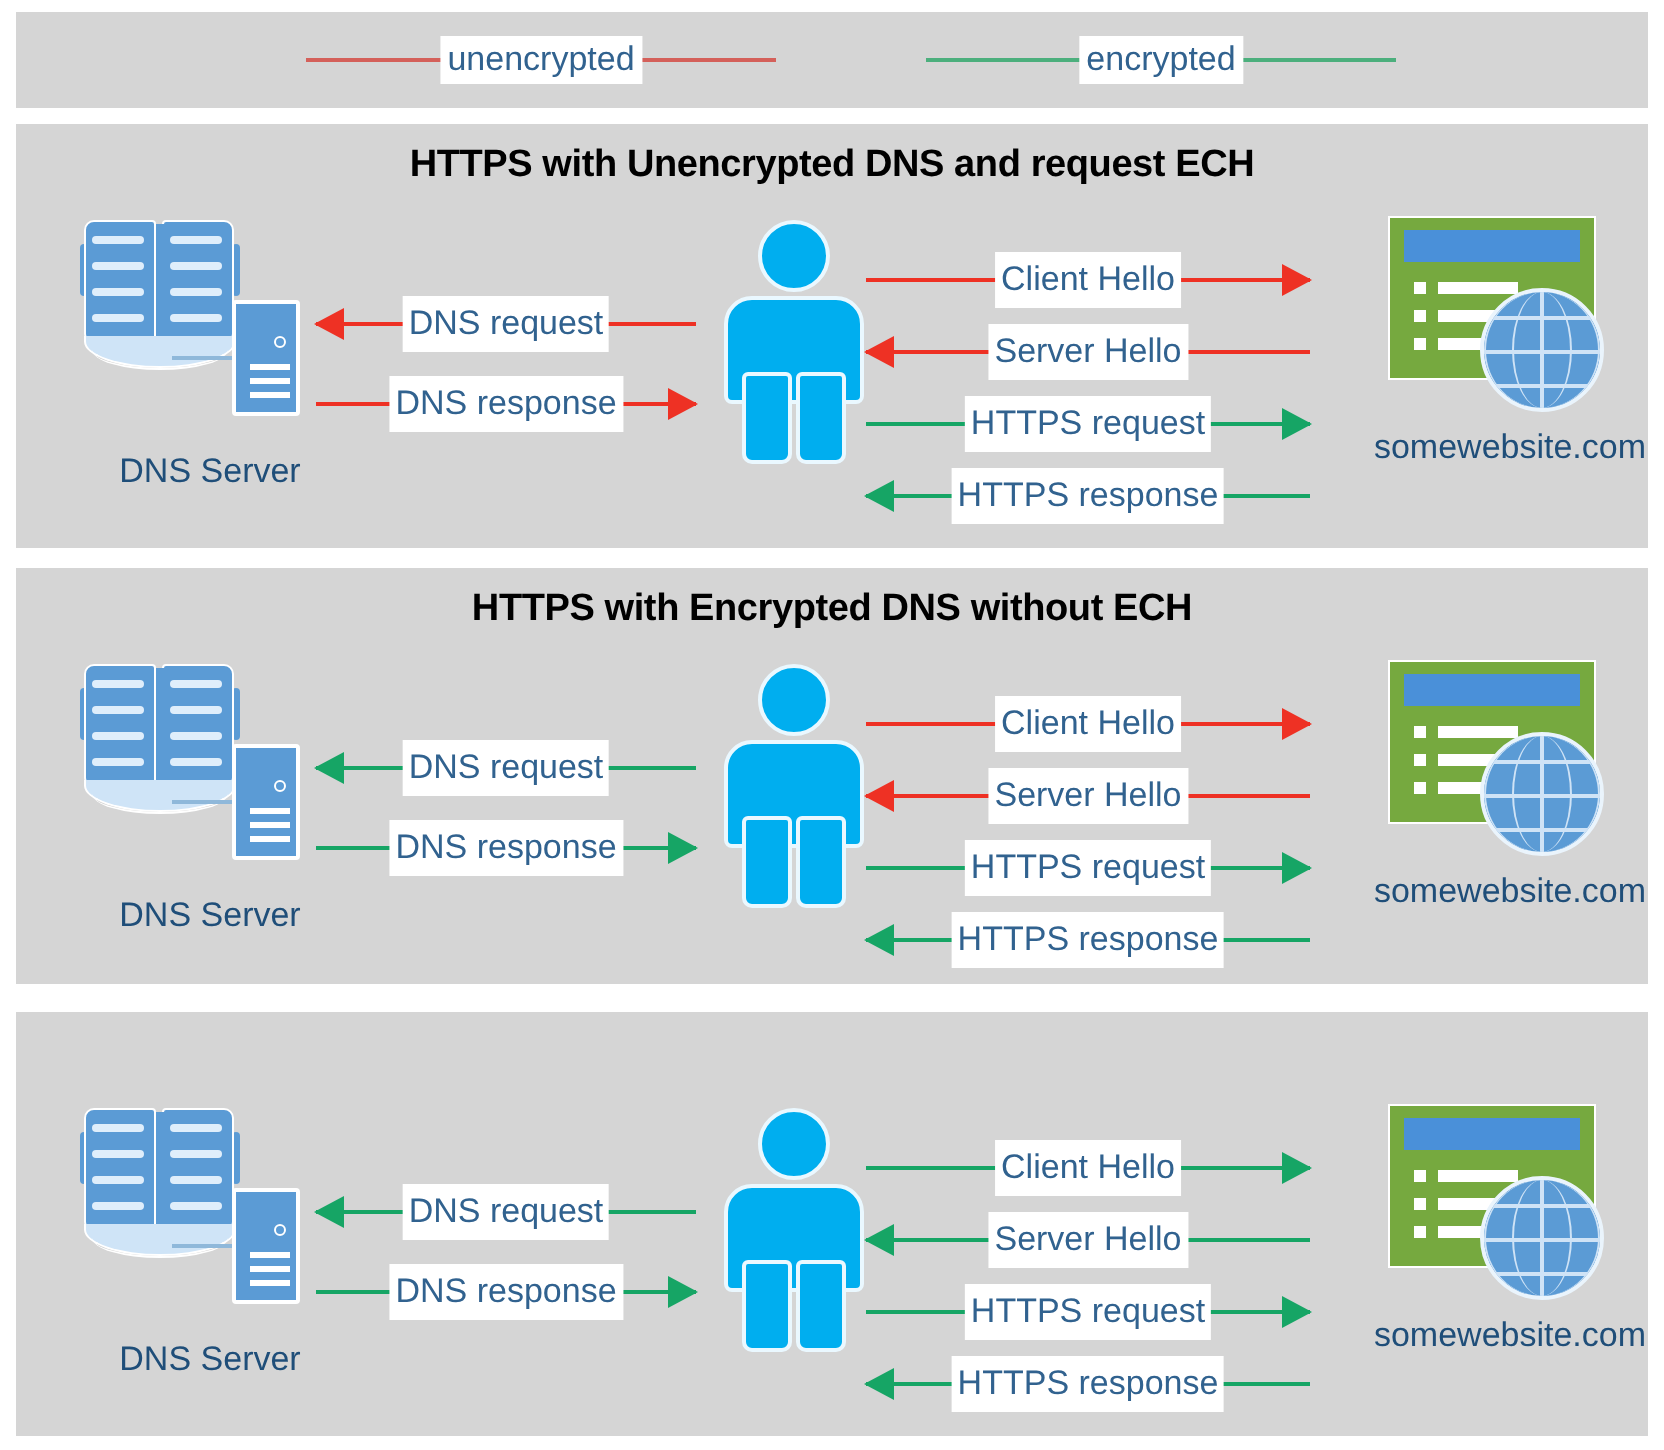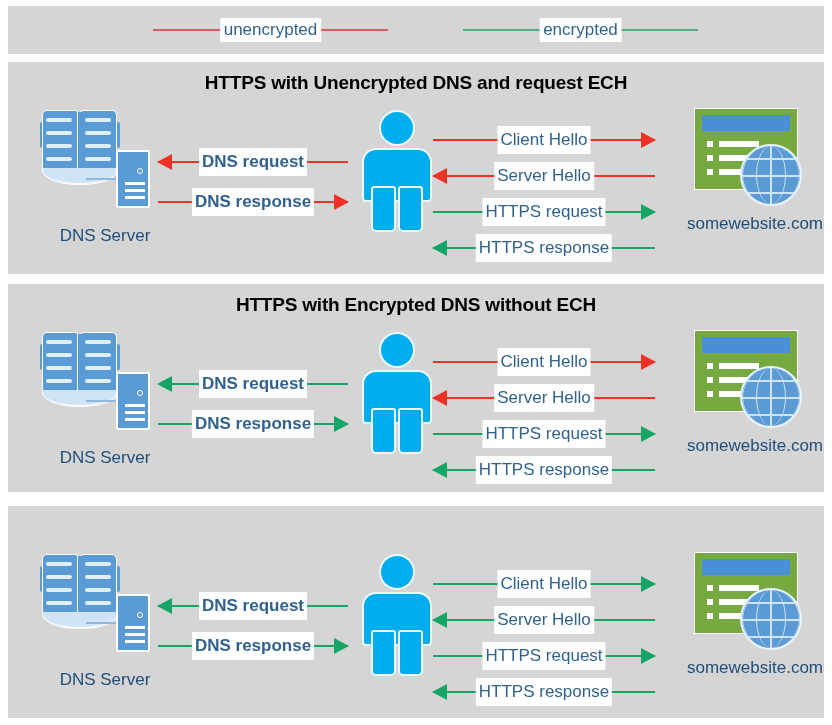--- a/index.html
+++ b/index.html
@@ -111,21 +111,21 @@
   .flow-label{
     position:absolute;top:0;left:50%;transform:translateX(-50%);
     background:#ffffff;color:#31628f;font-size:17px;line-height:28px;
     padding:0 3px;white-space:nowrap;
   }
   .arrow{position:absolute;top:6px;width:0;height:0;
     border-top:8px solid transparent;border-bottom:8px solid transparent;}
   .arrow.right{right:-1px;border-left-width:15px;border-left-style:solid;}
   .arrow.left{left:-1px;border-right-width:15px;border-right-style:solid;}
 
-  .left-flow{left:150px;width:190px;font-weight:bold;}
+  .left-flow{left:150px;width:190px;}
   .right-flow{left:425px;width:222px;}
 </style>
 </head>
 <body>
 
 <div class="panel" id="legend-panel">
   <div class="legend-item" id="legend-unencrypted">
     <div class="legend-line" style="background: rgb(212, 96, 90);"></div>
     <div class="legend-label">unencrypted</div>
   </div>

